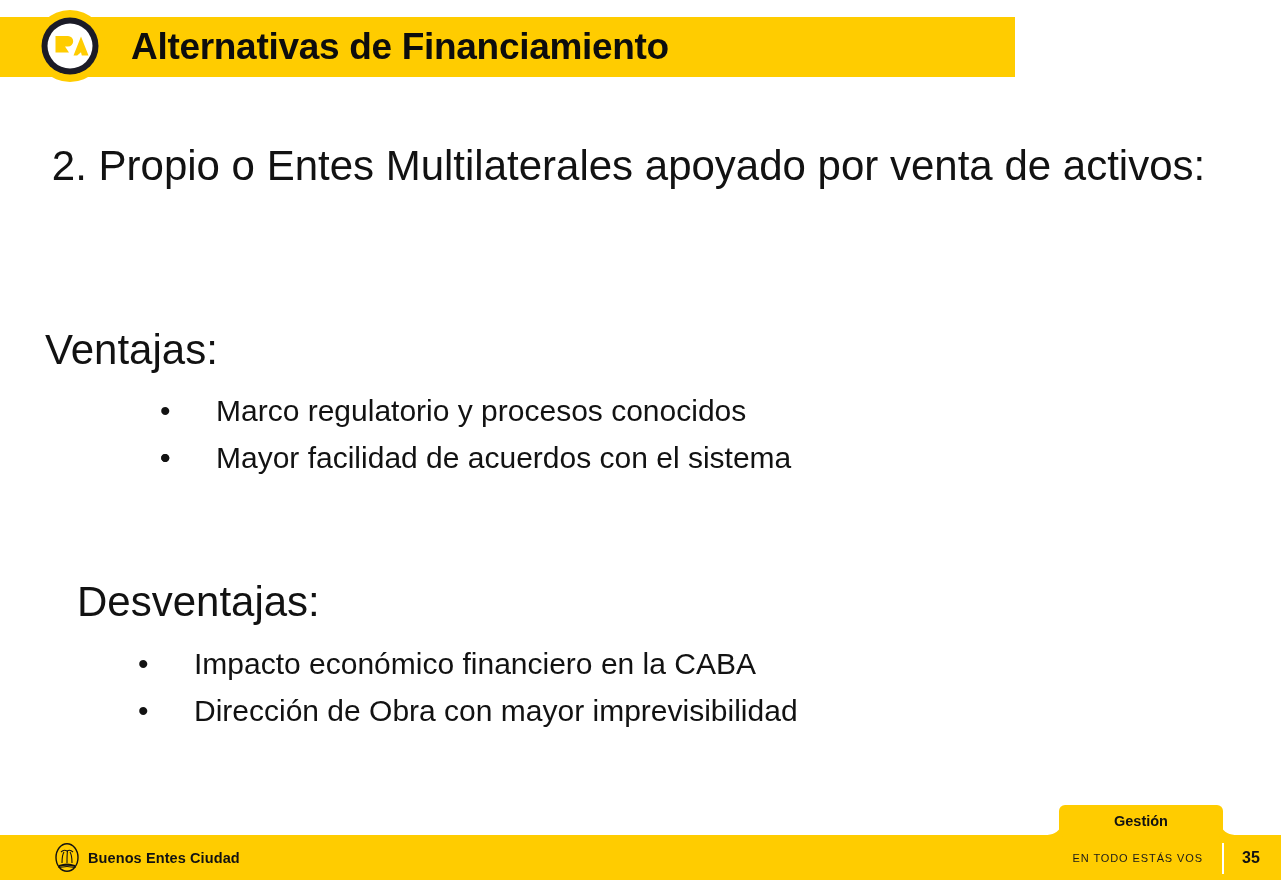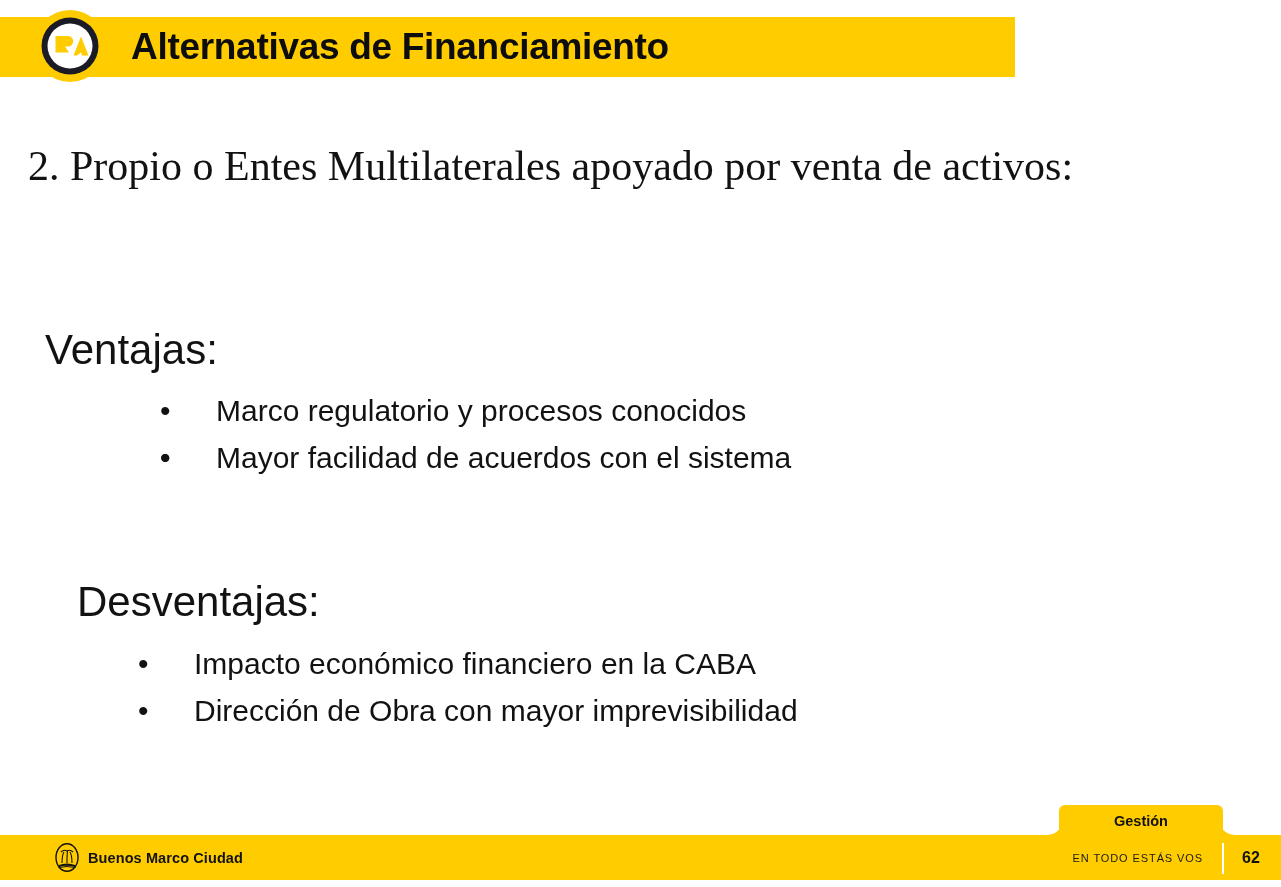--- a/index.html
+++ b/index.html
@@ -52,28 +52,29 @@
     position: absolute;
     left: 0;
     top: 77px;
     width: 1281px;
     height: 758px;
     background: #ffffff;
   }
 
   .slide-title {
     position: absolute;
-    left: 28px;
+    left: 36px;
     top: 58px;
     width: 1185px;
     font-size: 42px;
     line-height: 62px;
     color: #121212;
-    font-family: Liberation Serif, serif;
+    font-family: Liberation Sans, sans-serif;
     font-weight: normal;
+    text-align: center;
   }
 
   .section-heading {
     position: absolute;
     left: 45px;
     font-size: 42px;
     line-height: 1;
     color: #121212;
     font-weight: normal;
     white-space: nowrap;
@@ -270,19 +271,19 @@
   <div class="footer-brand">
     <span class="crest">
       <svg viewBox="0 0 24 29" width="24" height="29" aria-hidden="true">
         <ellipse cx="12" cy="14.5" rx="11" ry="13.8" fill="#FFCC00" stroke="#121212" stroke-width="1.4"></ellipse>
         <path d="M4 22 q8 -3 16 0 l0 2 q-8 -2.5 -16 0 z" fill="#121212"></path>
         <path d="M7 20 q0 -8 2 -11 M12 20 q0 -9 0.5 -12 M17 20 q0 -8 -2 -11" stroke="#121212" stroke-width="1.1" fill="none"></path>
         <path d="M6 9 q3 -3 6 -1 q3 -2 6 1" stroke="#121212" stroke-width="1.1" fill="none"></path>
         <path d="M3.5 24.5 q8.5 -2 17 0" stroke="#121212" stroke-width="1" fill="none"></path>
       </svg>
     </span>
-    <span class="footer-brand-text">Buenos Marco Ciudad</span>
+    <span class="footer-brand-text">Buenos Entes Ciudad</span>
   </div>
 </div>
 
 <div class="footer-slogan">EN TODO ESTÁS VOS</div>
 <div class="footer-divider"></div>
-<div class="page-number">62</div>
+<div class="page-number">35</div>
 
 </body></html>

